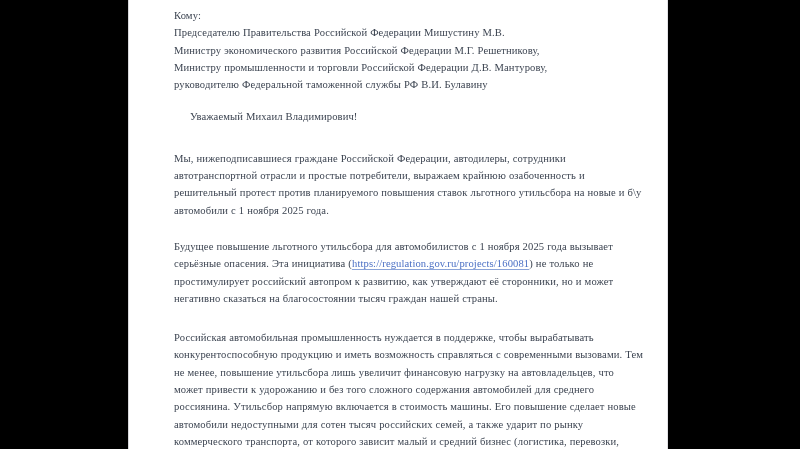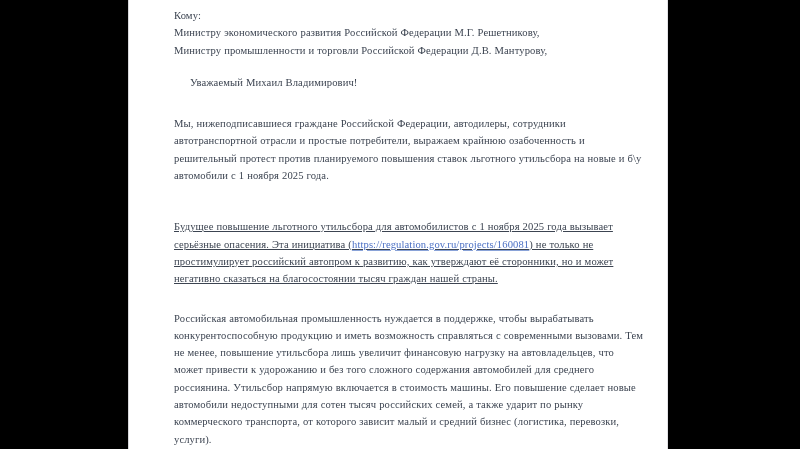--- a/index.html
+++ b/index.html
@@ -82,21 +82,21 @@
   .salutation {
     margin: 15px 0 0 16px;
     white-space: nowrap;
   }
 
   .para {
     margin: 16px 0 0 0;
   }
 
   .para-intro { margin-top: 24px; }
-  .para-future { margin-top: 34px; text-decoration: underline; }
+  .para-future { margin-top: 19px; }
   .para-industry { margin-top: 22px; }
 
   a.doc-link {
     color: #4a6fc4;
     text-decoration: underline;
     text-decoration-color: #8aa3d8;
     text-underline-offset: 1.5px;
     cursor: pointer;
   }
 </style>
@@ -106,22 +106,24 @@
 <div id="viewport">
 
   <div class="letterbox-left"></div>
   <div class="letterbox-right"></div>
 
   <div class="document-page">
     <div class="page-inner">
 
       <div class="doc-block addressee-block">
         <span class="line">Кому:</span>
+        <span class="line">Председателю Правительства Российской Федерации Мишустину М.В.</span>
         <span class="line">Министру экономического развития Российской Федерации М.Г. Решетникову,</span>
         <span class="line">Министру промышленности и торговли Российской Федерации Д.В. Мантурову,</span>
+        <span class="line">руководителю Федеральной таможенной службы РФ В.И. Булавину</span>
       </div>
 
       <p class="doc-block salutation">Уважаемый Михаил Владимирович!</p>
 
       <p class="doc-block para para-intro">Мы, нижеподписавшиеся граждане Российской Федерации, автодилеры, сотрудники автотранспортной отрасли и простые потребители, выражаем крайнюю озабоченность и решительный протест против планируемого повышения ставок льготного утильсбора на новые и б\у автомобили с 1 ноября 2025 года.</p>
 
       <p class="doc-block para para-future"><span>Будущее повышение льготного утильсбора для автомобилистов с 1 ноября 2025 года вызывает серьёзные опасения. Эта инициатива (</span><a class="doc-link" href="#">https://regulation.gov.ru/projects/160081</a><span>) не только не простимулирует российский автопром к развитию, как утверждают её сторонники, но и может негативно сказаться на благосостоянии тысяч граждан нашей страны.</span></p>
 
       <p class="doc-block para para-industry">Российская автомобильная промышленность нуждается в поддержке, чтобы вырабатывать конкурентоспособную продукцию и иметь возможность справляться с современными вызовами. Тем не менее, повышение утильсбора лишь увеличит финансовую нагрузку на автовладельцев, что может привести к удорожанию и без того сложного содержания автомобилей для среднего россиянина. Утильсбор напрямую включается в стоимость машины. Его повышение сделает новые автомобили недоступными для сотен тысяч российских семей, а также ударит по рынку коммерческого транспорта, от которого зависит малый и средний бизнес (логистика, перевозки, услуги).</p>
 

